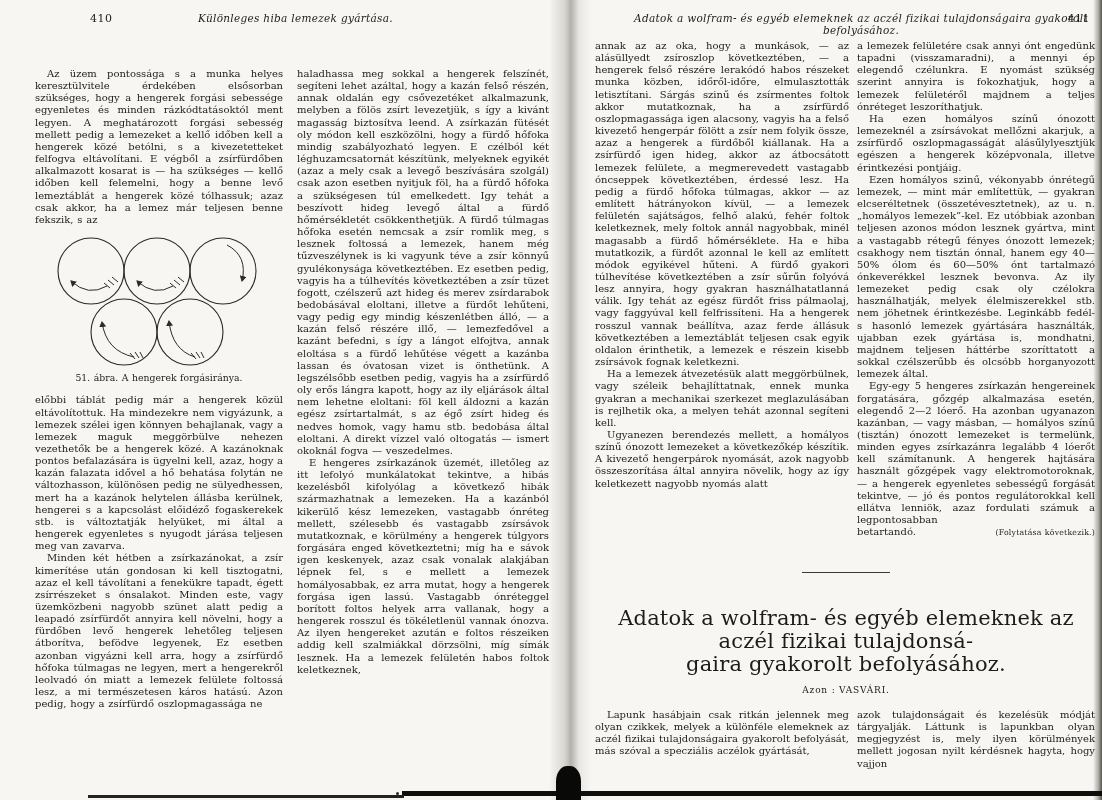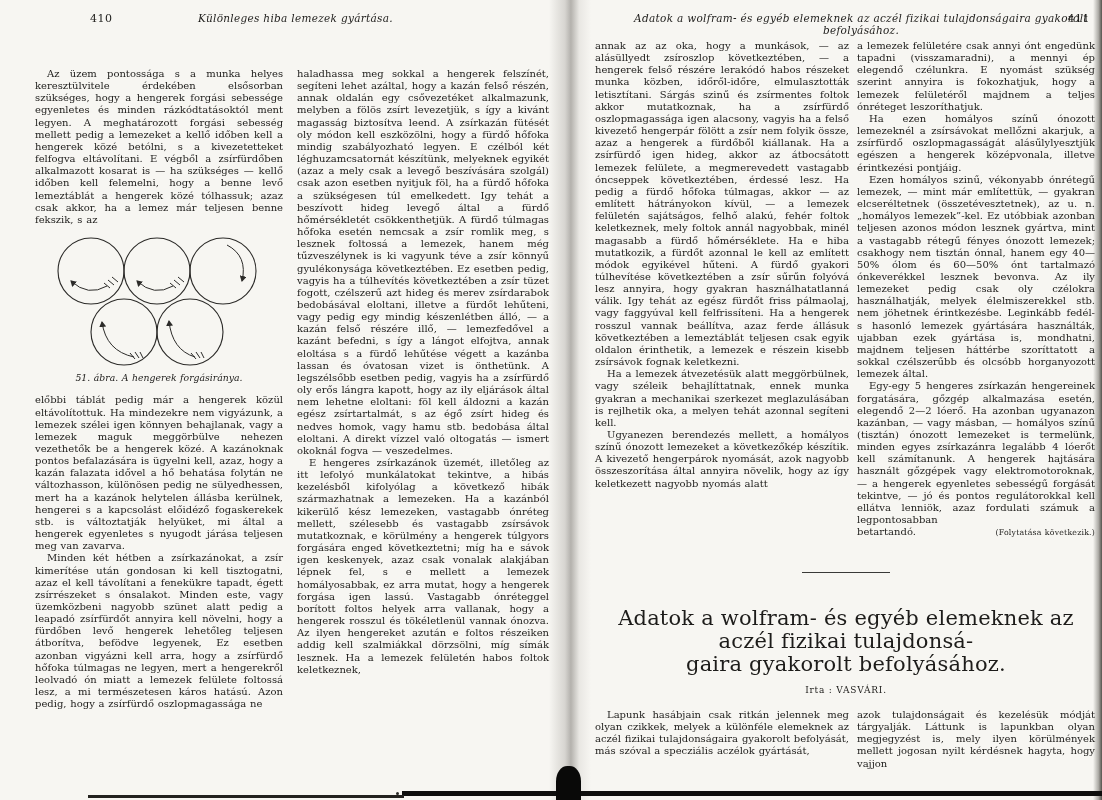--- a/index.html
+++ b/index.html
@@ -27,21 +27,21 @@
   .col{font-size:10px;line-height:12.15px;text-align:justify;word-spacing:.6px;}
   .page-left .col1{width:252px;}
   .page-left .col2{width:256px;}
   .page-right .col1{width:254px;}
   .page-right .col2{width:238px;}
   p{margin:0;text-indent:12px;}
   p.noindent{text-indent:0;}
 
   
   .figure{margin:10px auto 4px;width:234px;}
-  .figcaption{text-align:center;font-size:9.3px;margin:2px 0 10px;text-indent:0;font-style:italic;}
+  .figcaption{text-align:center;font-size:9.3px;margin:2px 0 10px;text-indent:0;}
 
   
   .endline{display:flex;justify-content:space-between;align-items:baseline;}
   .endline .note{font-size:7.8px;letter-spacing:.2px;}
 
   
   .article2{position:absolute;top:572px;left:10px;width:502px;}
   .sep-rule{width:88px;height:0;border-top:1.2px solid #3a3a38;margin:0 auto 34px;}
   .a2title{text-align:center;font-size:21px;line-height:23px;letter-spacing:.2px;}
   .a2byline{text-align:center;font-size:9px;letter-spacing:.8px;margin-top:9px;}
@@ -129,21 +129,21 @@
       </div>
     </div>
   </div>
 
   <div class="article2">
     <div class="sep-rule"></div>
     <div class="a2title">
       <div>Adatok a wolfram- és egyéb elemeknek az aczél fizikai tulajdonsá-</div>
       <div>gaira gyakorolt befolyásához.</div>
     </div>
-    <div class="a2byline">Irta : VASVÁRI.</div>
+    <div class="a2byline">Azon : VASVÁRI.</div>
     <div class="a2cols">
       <div class="col col1">
         <p>Lapunk hasábjain csak ritkán jelennek meg olyan czikkek, melyek a különféle elemeknek az aczél fizikai tulajdonságaira gyakorolt befolyását, más szóval a specziális aczélok gyártását,</p>
       </div>
       <div class="col col2">
         <p class="noindent">azok tulajdonságait és kezelésük módját tárgyalják. Láttunk is lapunkban olyan megjegyzést is, mely ilyen körülmények mellett jogosan nyilt kérdésnek hagyta, hogy vajjon</p>
       </div>
     </div>
   </div>
 </div>

